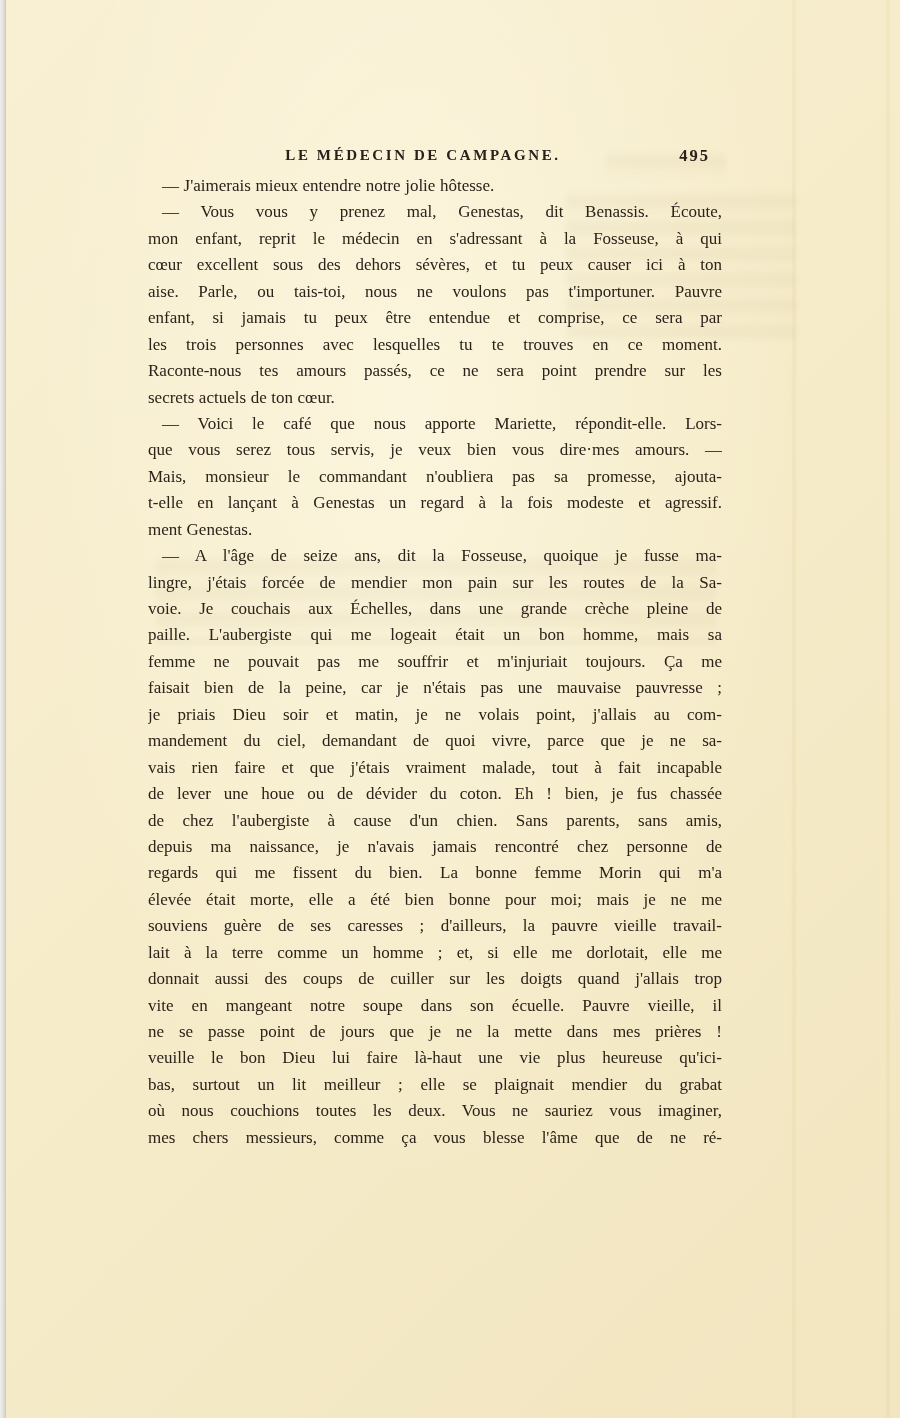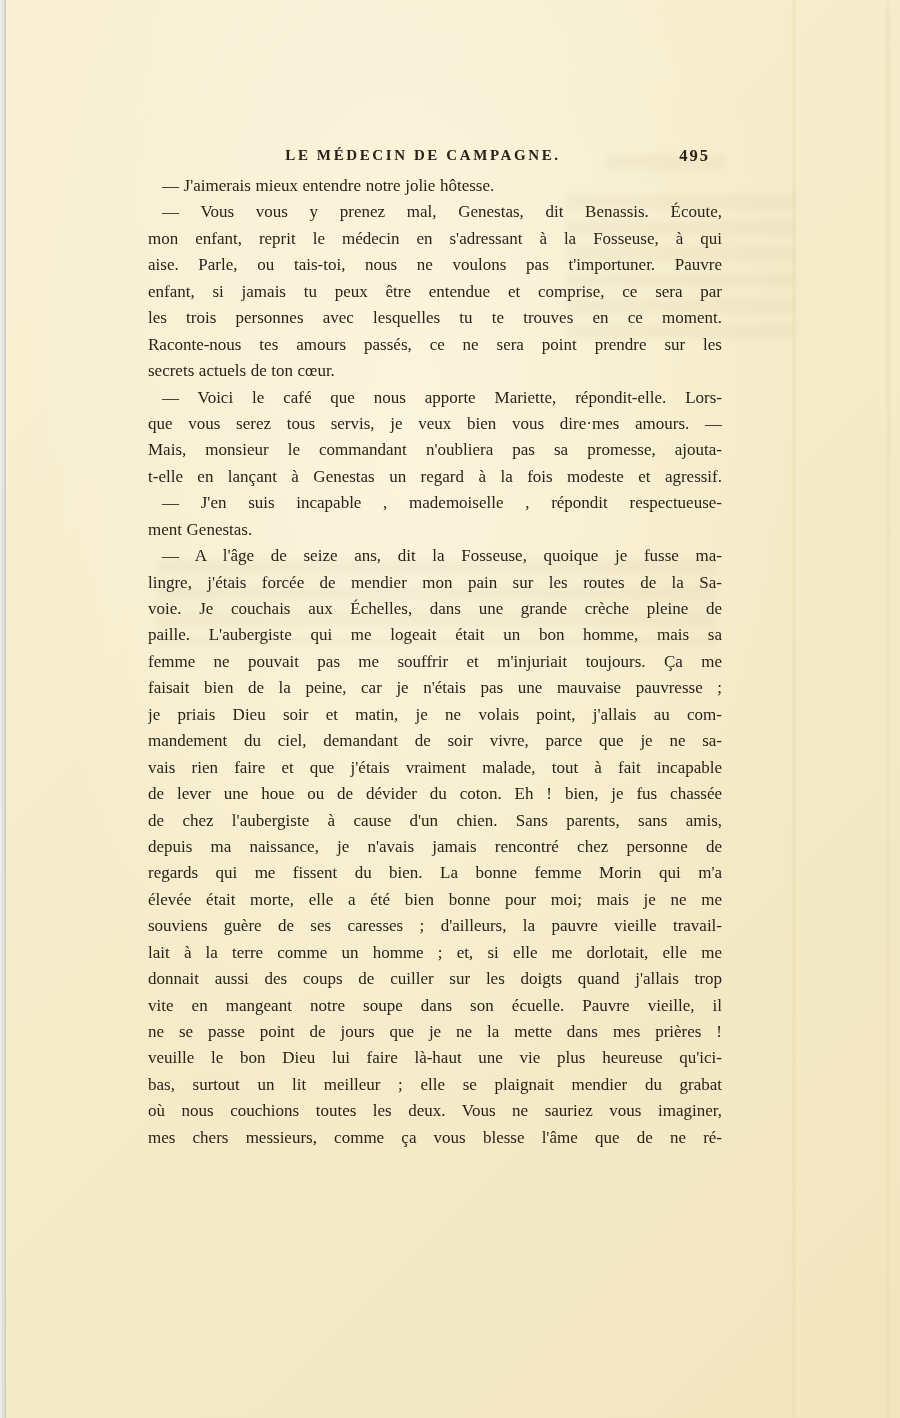--- a/index.html
+++ b/index.html
@@ -71,39 +71,39 @@
 
   <div id="page-header">
     <div id="running-title">LE MÉDECIN DE CAMPAGNE.</div>
     <div id="page-number">495</div>
   </div>
 
   <div id="text-block">
       <div class="line indent short">— J'aimerais mieux entendre notre jolie hôtesse.</div>
       <div class="line indent">— Vous vous y prenez mal, Genestas, dit Benassis. Écoute,</div>
       <div class="line">mon enfant, reprit le médecin en s'adressant à la Fosseuse, à qui</div>
+      <div class="line">cœur excellent sous des dehors sévères, et tu peux causer ici à ton</div>
       <div class="line">aise. Parle, ou tais-toi, nous ne voulons pas t'importuner. Pauvre</div>
       <div class="line">enfant, si jamais tu peux être entendue et comprise, ce sera par</div>
       <div class="line">les trois personnes avec lesquelles tu te trouves en ce moment.</div>
       <div class="line">Raconte-nous tes amours passés, ce ne sera point prendre sur les</div>
       <div class="line short">secrets actuels de ton cœur.</div>
       <div class="line indent">— Voici le café que nous apporte Mariette, répondit-elle. Lors-</div>
       <div class="line">que vous serez tous servis, je veux bien vous dire·mes amours. —</div>
       <div class="line">Mais, monsieur le commandant n'oubliera pas sa promesse, ajouta-</div>
       <div class="line">t-elle en lançant à Genestas un regard à la fois modeste et agressif.</div>
-      <div class="line indent">— J'en suis incapable , mademoiselle , répondit respectueuse-</div>
       <div class="line short">ment Genestas.</div>
       <div class="line indent">— A l'âge de seize ans, dit la Fosseuse, quoique je fusse ma-</div>
       <div class="line">lingre, j'étais forcée de mendier mon pain sur les routes de la Sa-</div>
       <div class="line">voie. Je couchais aux Échelles, dans une grande crèche pleine de</div>
       <div class="line">paille. L'aubergiste qui me logeait était un bon homme, mais sa</div>
       <div class="line">femme ne pouvait pas me souffrir et m'injuriait toujours. Ça me</div>
       <div class="line">faisait bien de la peine, car je n'étais pas une mauvaise pauvresse ;</div>
       <div class="line">je priais Dieu soir et matin, je ne volais point, j'allais au com-</div>
-      <div class="line">mandement du ciel, demandant de soir vivre, parce que je ne sa-</div>
+      <div class="line">mandement du ciel, demandant de quoi vivre, parce que je ne sa-</div>
       <div class="line">vais rien faire et que j'étais vraiment malade, tout à fait incapable</div>
       <div class="line">de lever une houe ou de dévider du coton. Eh ! bien, je fus chassée</div>
       <div class="line">de chez l'aubergiste à cause d'un chien. Sans parents, sans amis,</div>
       <div class="line">depuis ma naissance, je n'avais jamais rencontré chez personne de</div>
       <div class="line">regards qui me fissent du bien. La bonne femme Morin qui m'a</div>
       <div class="line">élevée était morte, elle a été bien bonne pour moi; mais je ne me</div>
       <div class="line">souviens guère de ses caresses ; d'ailleurs, la pauvre vieille travail-</div>
       <div class="line">lait à la terre comme un homme ; et, si elle me dorlotait, elle me</div>
       <div class="line">donnait aussi des coups de cuiller sur les doigts quand j'allais trop</div>
       <div class="line">vite en mangeant notre soupe dans son écuelle. Pauvre vieille, il</div>

